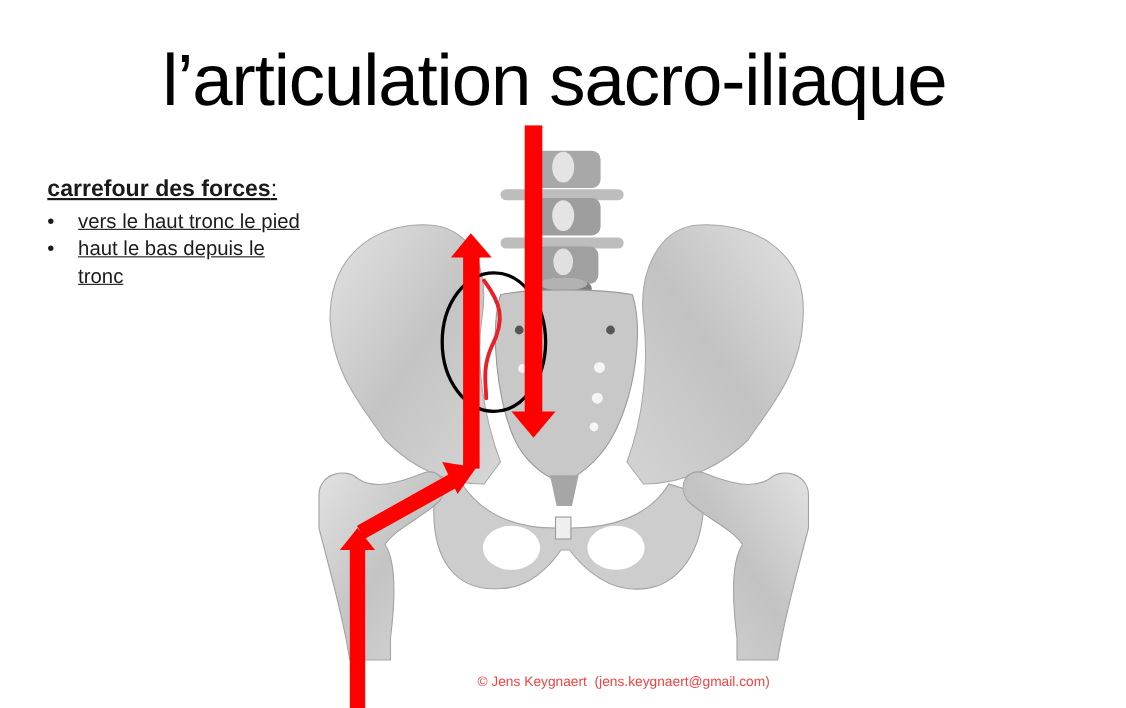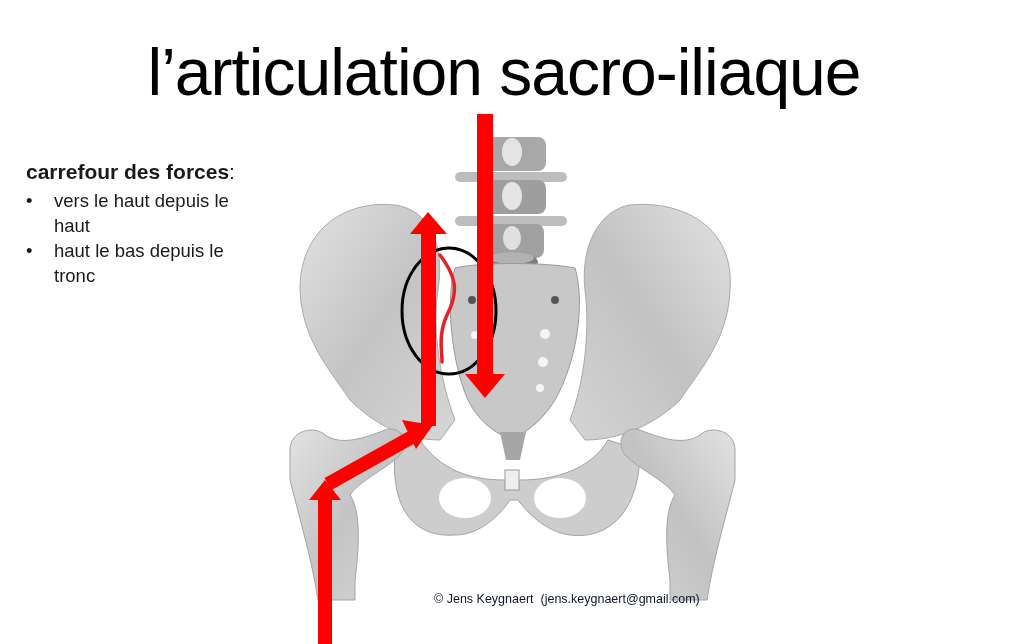--- a/index.html
+++ b/index.html
@@ -1,38 +1,38 @@
 <!DOCTYPE html>
 <html><head>
 <meta charset="utf-8">
 <style>
   html, body { margin: 0; padding: 0; background: #ffffff; }
   body { width: 1024px; height: 644px; position: relative; overflow: hidden;
          font-family: "Liberation Sans", "DejaVu Sans", sans-serif; }
   .slide-title { position: absolute; left: 0; top: 28px; width: 1000px; text-align: center;
                  font-size: 66px; color: #000; letter-spacing: -1px; line-height: 80px; margin: 4px;
                  font-weight: normal; }
-  .side-text { position: absolute; left: 26px; top: 156px; width: 240px; color: #1a1a1a; }
+  .side-text { position: absolute; left: 43px; top: 156px; width: 240px; color: #1a1a1a; text-decoration: underline; }
   .side-heading { font-size: 21px; font-weight: bold; line-height: 32px; margin: 0; }
   .side-heading .colon { font-weight: normal; }
   .bullets { list-style: none; margin: 0; padding: 0; }
   .bullets li { position: relative; padding-left: 28px; font-size: 18.5px; line-height: 25px; }
   .bullets li::before { content: "\2022"; position: absolute; left: 0; top: 0; }
   .figure { position: absolute; left: 0; top: 0; width: 1024px; height: 644px; }
-  .credit { position: absolute; left: 434px; top: 592px; font-size: 12.5px; color: #0f172a; white-space: pre; }
+  .credit { position: absolute; left: 434px; top: 613px; font-size: 12.5px; color: #ef4444; white-space: pre; }
 </style>
 </head>
 <body>
 
 <h1 class="slide-title">l’articulation sacro-iliaque</h1>
 
 <div class="side-text">
   <p class="side-heading"><span>carrefour des forces</span><span class="colon">:</span></p>
   <ul class="bullets">
-    <li>vers le haut depuis le haut</li>
+    <li>vers le haut tronc le pied</li>
     <li>haut le bas depuis le tronc</li>
   </ul>
 </div>
 
 <svg class="figure" viewBox="0 0 1024 644" xmlns="http://www.w3.org/2000/svg">
   <defs>
     <linearGradient id="boneGrad" x1="0" y1="0" x2="1" y2="1">
       <stop offset="0" stop-color="#e2e2e2"></stop>
       <stop offset="0.5" stop-color="#c4c4c4"></stop>
       <stop offset="1" stop-color="#d6d6d6"></stop>

